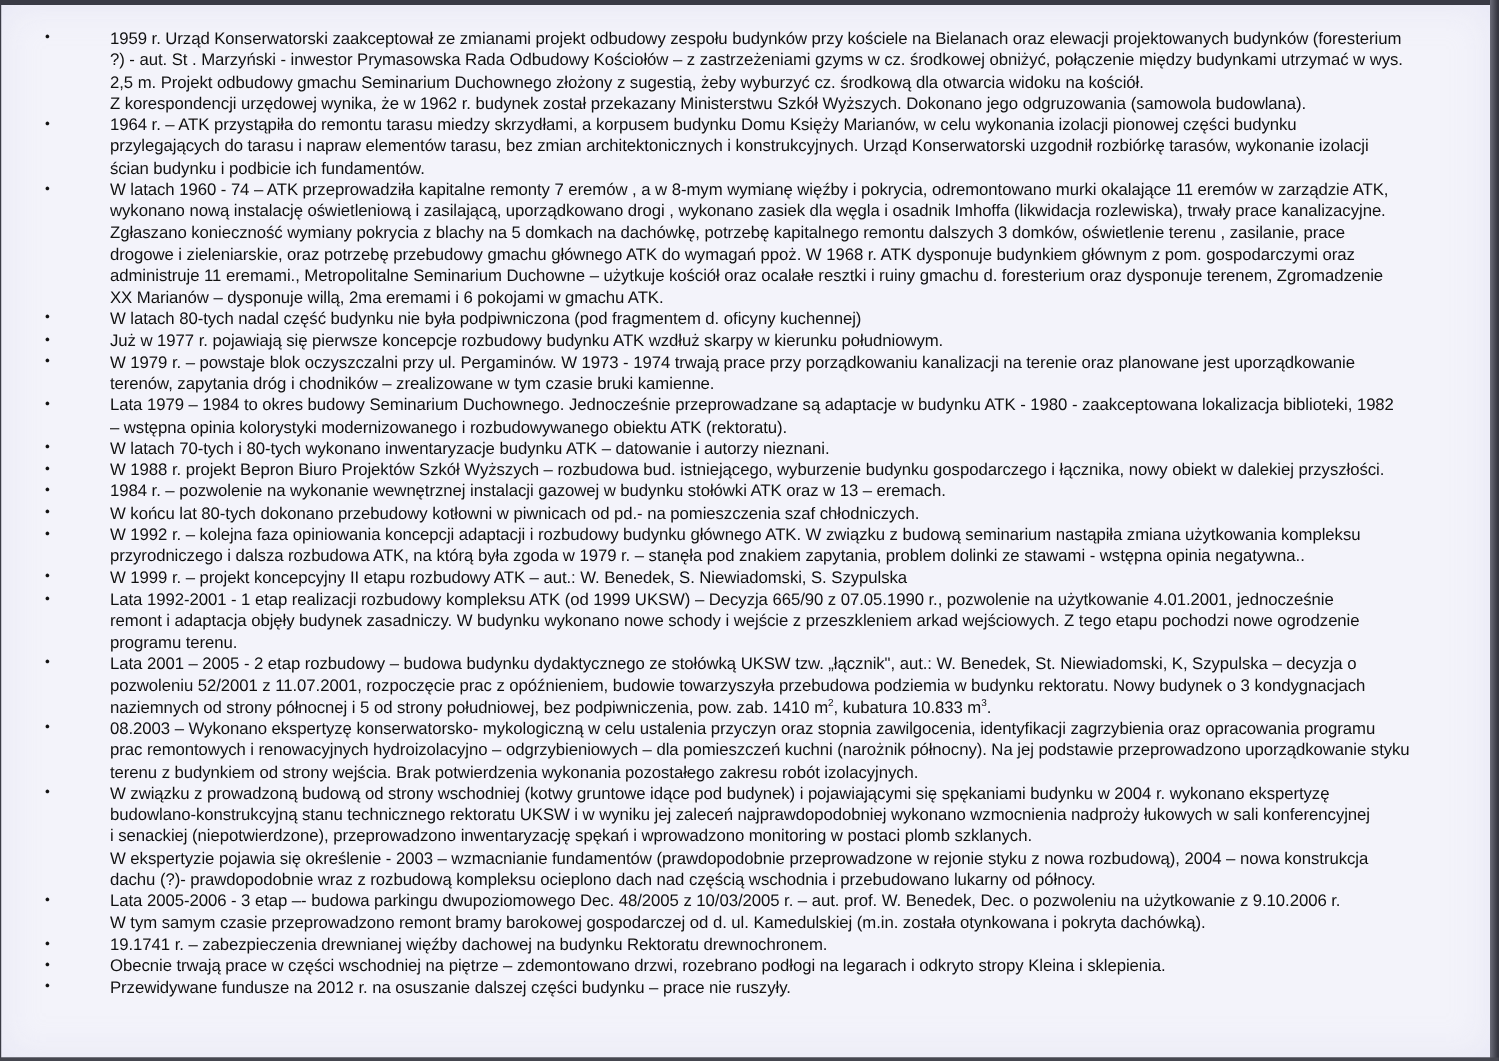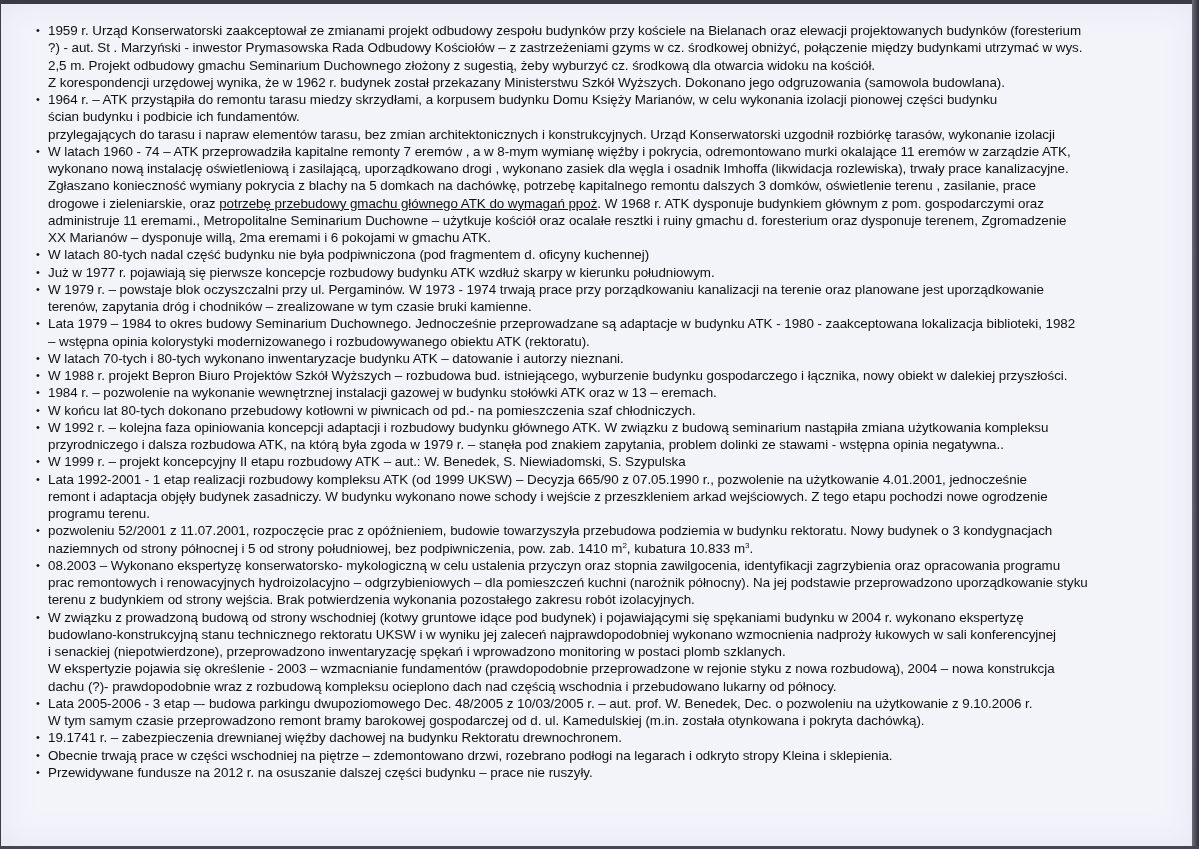--- a/index.html
+++ b/index.html
@@ -55,23 +55,23 @@
       position: relative;
       padding-left: 15px;
       margin: 0;
     }
     ul.entries li .bullet {
       position: absolute;
       left: 3px;
       top: 0;
       font-size: 11px;
     }
-    .line { display: block; }
+    .line { display: block; margin-left: 40px; }
     .b { font-weight: normal; }
-    .u { text-decoration: underline; }
+    .u { }
     sup { font-size: 8px; line-height: 0; }
   </style>
 </head>
 <body>
 
 <div class="page"></div>
 <div class="edge-right"></div>
 <div class="edge-bottom"></div>
 
 <div class="content">
@@ -81,22 +81,22 @@
       <span class="bullet">•</span>
       <span class="line">1959 r. Urząd Konserwatorski zaakceptował ze zmianami projekt odbudowy zespołu budynków przy kościele na Bielanach oraz elewacji projektowanych  budynków (foresterium</span>
       <span class="line">?) - aut. St . Marzyński - inwestor Prymasowska Rada Odbudowy Kościołów – z zastrzeżeniami gzyms w cz. środkowej obniżyć, połączenie między budynkami utrzymać w wys.</span>
       <span class="line">2,5 m.  Projekt odbudowy gmachu Seminarium Duchownego złożony z sugestią, żeby wyburzyć cz. środkową dla otwarcia widoku na kościół.</span>
       <span class="line">Z korespondencji urzędowej wynika, że w 1962 r. budynek został przekazany Ministerstwu Szkół Wyższych. Dokonano jego odgruzowania (samowola budowlana).</span>
     </li>
 
     <li>
       <span class="bullet">•</span>
       <span class="line">1964 r. – ATK przystąpiła do remontu  tarasu miedzy skrzydłami, a korpusem  budynku  Domu Księży Marianów, w celu wykonania izolacji pionowej części budynku</span>
+      <span class="line">przylegających do tarasu i napraw  elementów tarasu, bez zmian architektonicznych i konstrukcyjnych.  Urząd Konserwatorski uzgodnił rozbiórkę tarasów, wykonanie izolacji</span>
       <span class="line">ścian budynku i podbicie ich fundamentów.</span>
-      <span class="line">przylegających do tarasu i napraw  elementów tarasu, bez zmian architektonicznych i konstrukcyjnych.  Urząd Konserwatorski uzgodnił rozbiórkę tarasów, wykonanie izolacji</span>
     </li>
 
     <li>
       <span class="bullet">•</span>
       <span class="line">W latach 1960 - 74 – ATK przeprowadziła kapitalne remonty 7 eremów , a w 8-mym wymianę więźby i pokrycia, odremontowano murki okalające 11 eremów w zarządzie ATK,</span>
       <span class="line">wykonano nową instalację oświetleniową i zasilającą, uporządkowano drogi , wykonano zasiek dla węgla i osadnik Imhoffa (likwidacja rozlewiska), trwały prace kanalizacyjne.</span>
       <span class="line">Zgłaszano konieczność wymiany pokrycia z blachy na 5 domkach na dachówkę, potrzebę kapitalnego remontu dalszych 3 domków, oświetlenie terenu , zasilanie, prace</span>
       <span class="line"><span>drogowe i zieleniarskie, oraz </span><span class="u">potrzebę przebudowy gmachu głównego ATK do wymagań ppoż</span><span>.  W 1968 r. ATK dysponuje budynkiem głównym z pom. gospodarczymi oraz</span></span>
       <span class="line">administruje 11 eremami., Metropolitalne Seminarium Duchowne – użytkuje kościół oraz ocalałe resztki i ruiny gmachu d. foresterium  oraz dysponuje terenem, Zgromadzenie</span>
       <span class="line">XX Marianów – dysponuje willą, 2ma eremami i 6 pokojami w gmachu ATK.</span>
@@ -157,20 +157,21 @@
 
     <li>
       <span class="bullet">•</span>
       <span class="line"><span class="b">Lata 1992-2001 -</span><span> 1 etap realizacji rozbudowy kompleksu  ATK (od 1999 UKSW)  – Decyzja 665/90 z 07.05.1990 r., pozwolenie na użytkowanie </span><span class="b">4.01.2001,</span><span> jednocześnie</span></span>
       <span class="line">remont i adaptacja objęły budynek zasadniczy.  W budynku wykonano nowe schody i wejście z przeszkleniem arkad wejściowych. Z tego etapu pochodzi nowe ogrodzenie</span>
       <span class="line">programu terenu.</span>
     </li>
 
     <li>
       <span class="bullet">•</span>
+      <span class="line"><span class="b">Lata 2001 – 2005</span><span> - 2 etap rozbudowy – budowa budynku dydaktycznego ze stołówką UKSW tzw. „łącznik", aut.: W. Benedek, St. Niewiadomski, K, Szypulska  – decyzja o</span></span>
       <span class="line">pozwoleniu 52/2001  z 11.07.2001, rozpoczęcie prac z opóźnieniem, budowie towarzyszyła  przebudowa podziemia w budynku rektoratu. Nowy budynek o 3 kondygnacjach</span>
       <span class="line"><span>naziemnych od strony północnej  i 5 od strony południowej, bez podpiwniczenia, pow. zab. 1410 m</span><sup>2</sup><span>, kubatura 10.833 m</span><sup>3</sup><span>.</span></span>
     </li>
 
     <li>
       <span class="bullet">•</span>
       <span class="line">08.2003 – Wykonano ekspertyzę konserwatorsko- mykologiczną w celu ustalenia przyczyn oraz stopnia zawilgocenia, identyfikacji zagrzybienia oraz opracowania programu</span>
       <span class="line">prac remontowych i renowacyjnych hydroizolacyjno – odgrzybieniowych – dla pomieszczeń kuchni (narożnik północny). Na jej podstawie przeprowadzono uporządkowanie styku</span>
       <span class="line">terenu z budynkiem od strony wejścia. Brak potwierdzenia wykonania pozostałego zakresu robót izolacyjnych.</span>
     </li>

